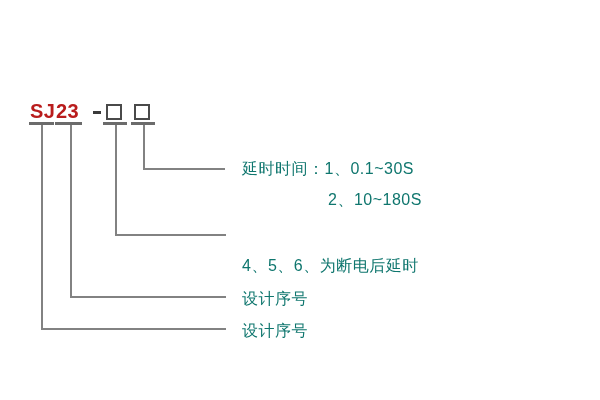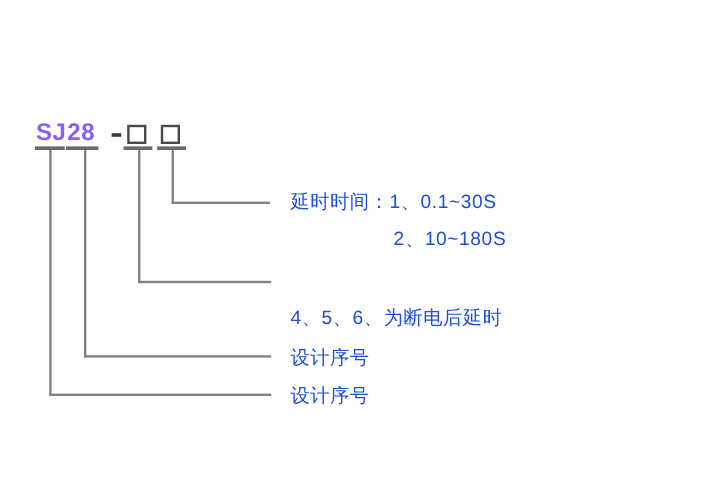--- a/index.html
+++ b/index.html
@@ -14,21 +14,21 @@
     background: #ffffff;
     overflow: hidden;
     font-family: "Liberation Sans", "DejaVu Sans", sans-serif;
   }
   
   .model-text {
     position: absolute;
     top: 101px;
     font-size: 20px;
     font-weight: 700;
-    color: #8b5cf6;
+    color: #b91c1c;
     letter-spacing: 0.5px;
     line-height: 20px;
     white-space: nowrap;
   }
   .model-series { left: 30px; }
   .model-code   { left: 56px; }
   .model-hyphen {
     position: absolute;
     left: 93px;
     top: 111px;
@@ -65,39 +65,39 @@
     background: transparent;
   }
   .conn-delay-time    { left: 143px; width: 80px;  height: 43px;  }
   .conn-power-delay   { left: 115px; width: 109px; height: 109px; }
   .conn-design-serial { left: 70px;  width: 154px; height: 171px; }
   .conn-product-name  { left: 41px;  width: 183px; height: 203px; }
   
   .callout {
     position: absolute;
     font-size: 16px;
-    color: #1d4ed8;
+    color: #0f766e;
     line-height: 18px;
     white-space: nowrap;
     letter-spacing: 0.5px;
   }
   .lbl-delay-1    { left: 242px; top: 160px; }
   .lbl-delay-2    { left: 328px; top: 191px; }
   .lbl-on-delay   { left: 242px; top: 227px; }
   .lbl-off-delay  { left: 242px; top: 257px; }
   .lbl-design     { left: 242px; top: 290px; }
   .lbl-product    { left: 242px; top: 322px; }
 </style>
 </head>
 <body>
 
 <div class="canvas">
 
   <span class="model-text model-series">SJ</span>
-  <span class="model-text model-code">28</span>
+  <span class="model-text model-code">23</span>
   <div class="model-hyphen"></div>
   <div class="placeholder-box box-1"></div>
   <div class="placeholder-box box-2"></div>
 
   <div class="underline u-series"></div>
   <div class="underline u-code"></div>
   <div class="underline u-box1"></div>
   <div class="underline u-box2"></div>
 
   <div class="connector conn-delay-time"></div>

